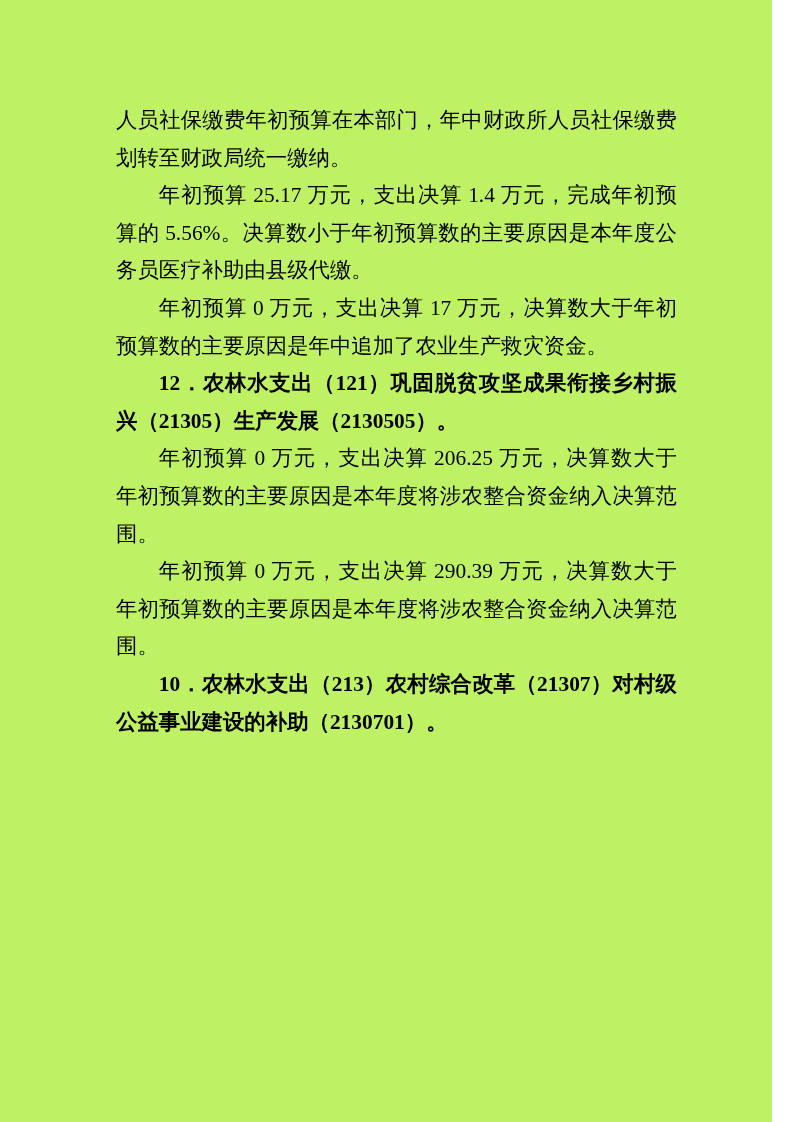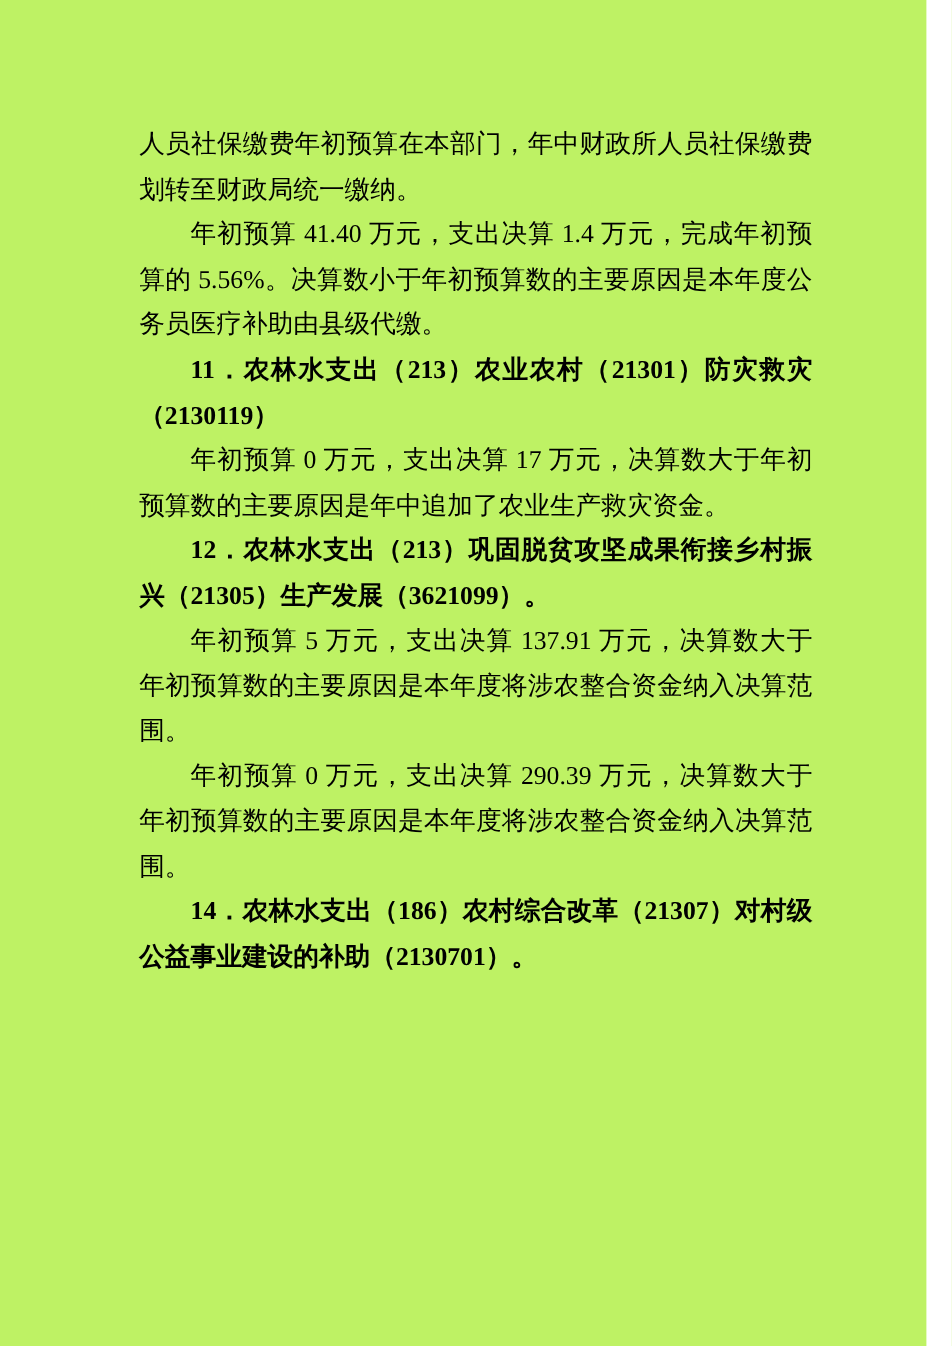--- a/index.html
+++ b/index.html
@@ -37,21 +37,20 @@
   .para.heading {
     font-weight: 700;
   }
 </style>
 </head>
 <body>
 
 <div class="page">
   <div class="content">
     <p class="para no-indent">人员社保缴费年初预算在本部门，年中财政所人员社保缴费划转至财政局统一缴纳。</p>
-    <p class="para">年初预算 41.40 万元，支出决算 1.4 万元，完成年初预算的 5.56%。决算数小于年初预算数的主要原因是本年度公务员医疗补助由县级代缴。</p>
-    <p class="para heading">11．农林水支出（213）农业农村（21301）防灾救灾（2130119）</p>
+    <p class="para">年初预算 25.17 万元，支出决算 1.4 万元，完成年初预算的 5.56%。决算数小于年初预算数的主要原因是本年度公务员医疗补助由县级代缴。</p>
     <p class="para">年初预算 0 万元，支出决算 17 万元，决算数大于年初预算数的主要原因是年中追加了农业生产救灾资金。</p>
-    <p class="para heading">12．农林水支出（213）巩固脱贫攻坚成果衔接乡村振兴（21305）生产发展（3621099）。</p>
-    <p class="para">年初预算 5 万元，支出决算 137.91 万元，决算数大于年初预算数的主要原因是本年度将涉农整合资金纳入决算范围。</p>
+    <p class="para heading">12．农林水支出（121）巩固脱贫攻坚成果衔接乡村振兴（21305）生产发展（2130505）。</p>
+    <p class="para">年初预算 0 万元，支出决算 206.25 万元，决算数大于年初预算数的主要原因是本年度将涉农整合资金纳入决算范围。</p>
     <p class="para">年初预算 0 万元，支出决算 290.39 万元，决算数大于年初预算数的主要原因是本年度将涉农整合资金纳入决算范围。</p>
-    <p class="para heading">14．农林水支出（186）农村综合改革（21307）对村级公益事业建设的补助（2130701）。</p>
+    <p class="para heading">10．农林水支出（213）农村综合改革（21307）对村级公益事业建设的补助（2130701）。</p>
   </div>
 </div>
 
 </body></html>

